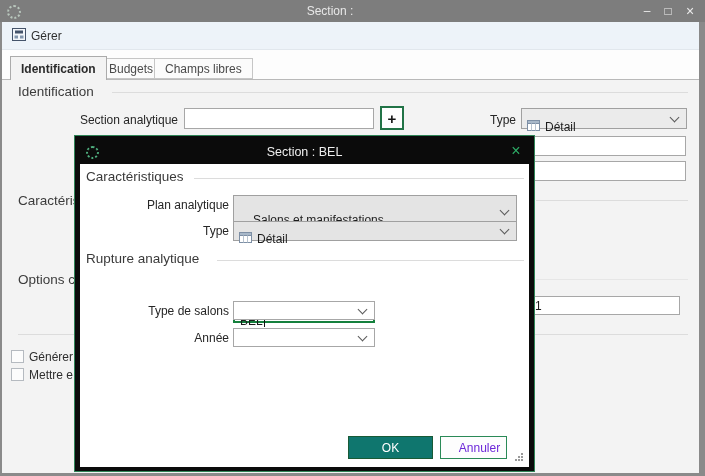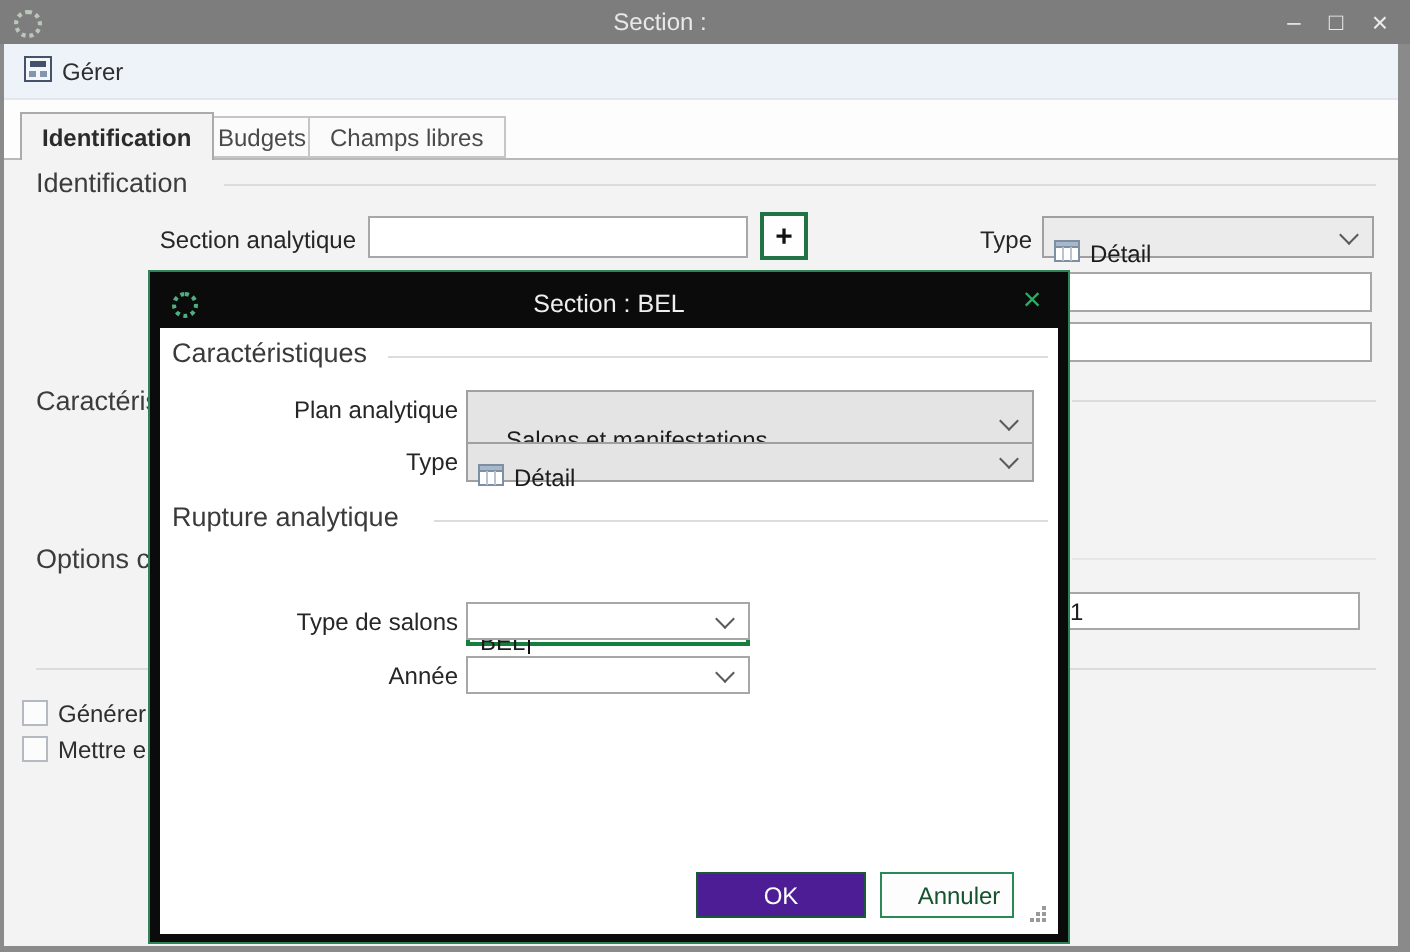--- a/index.html
+++ b/index.html
@@ -33,22 +33,22 @@
   .cb{position:absolute;width:13px;height:13px;background:#fcfcfc;border:1px solid #b5bac0;box-sizing:border-box;}
   .cblbl{position:absolute;font-size:12px;color:#2e2e2e;}
   .caret{display:inline-block;width:1px;height:13px;background:#111;margin-left:1px;vertical-align:-2px;}
   
   #dialog{left:74px;top:135px;width:461px;height:337px;border:1px solid #2f8457;background:#0b0b0b;box-sizing:border-box;z-index:10;}
   #dlg-title{left:5px;top:4px;width:449px;height:24px;line-height:24px;text-align:center;font-size:12.5px;color:#efefef;}
   #dlg-spin{left:11px;top:10px;width:9px;height:9px;border:2px dotted #4fae7f;border-radius:50%;}
   #dlg-close{right:9px;top:5px;width:18px;height:20px;line-height:20px;text-align:center;font-size:16px;color:#2dab66;cursor:default;}
   #dlg-body{left:5px;top:28px;width:449px;height:303px;background:#fff;}
   .dlg-glabel{position:absolute;font-size:13.5px;color:#3a3a3a;}
-  .btn-ok{position:absolute;background:#4c1d95;border:1px solid #185a36;color:#fff;font-size:12px;display:flex;align-items:center;justify-content:center;box-sizing:border-box;cursor:default;}
-  .btn-cancel{position:absolute;background:#fdfdfd;border:1px solid #2a8a57;color:#14532d;font-size:12px;display:flex;align-items:center;justify-content:center;box-sizing:border-box;cursor:default;padding-left:12px;}
+  .btn-ok{position:absolute;background:#0f766e;border:1px solid #185a36;color:#fff;font-size:12px;display:flex;align-items:center;justify-content:center;box-sizing:border-box;cursor:default;}
+  .btn-cancel{position:absolute;background:#fdfdfd;border:1px solid #2a8a57;color:#6d28d9;font-size:12px;display:flex;align-items:center;justify-content:center;box-sizing:border-box;cursor:default;padding-left:12px;}
   .grip{position:absolute;right:5px;bottom:5px;width:10px;height:10px;}
   .grip::after{content:"";position:absolute;left:0;top:0;width:2px;height:2px;background:transparent;
     box-shadow:7px 1px 0 #9a9a9a,4px 4px 0 #9a9a9a,7px 4px 0 #9a9a9a,1px 7px 0 #9a9a9a,4px 7px 0 #9a9a9a,7px 7px 0 #9a9a9a;}
 </style>
 </head>
 <body>
 
 <div id="root">
 
   <div class="abs" id="titlebar">

